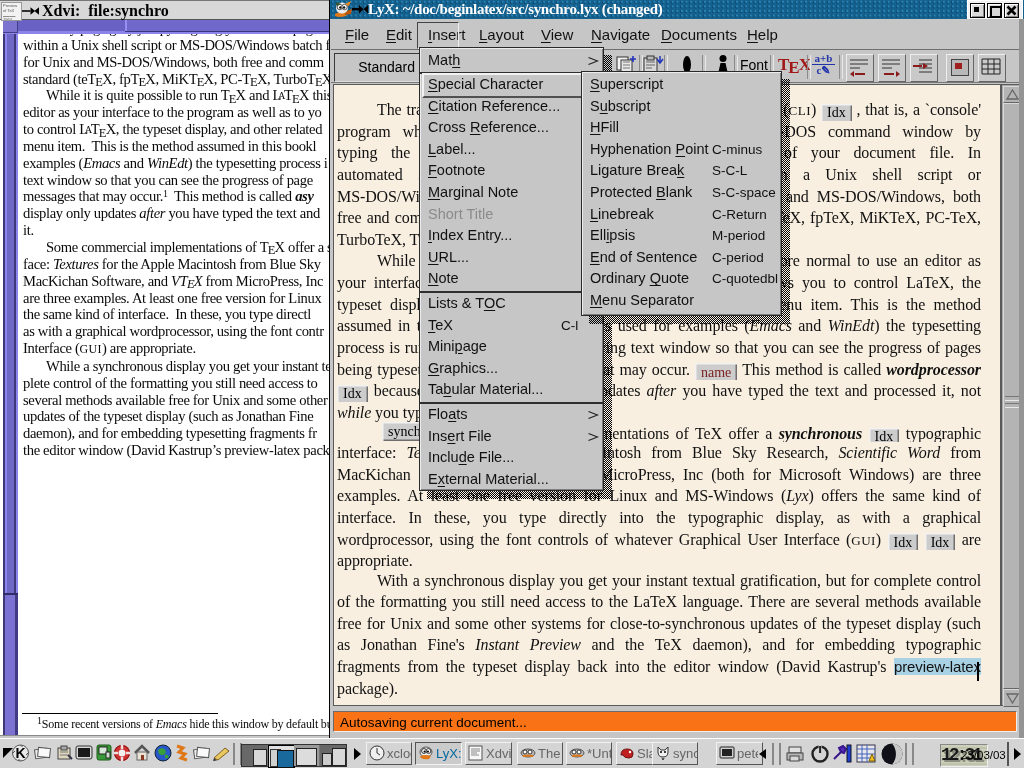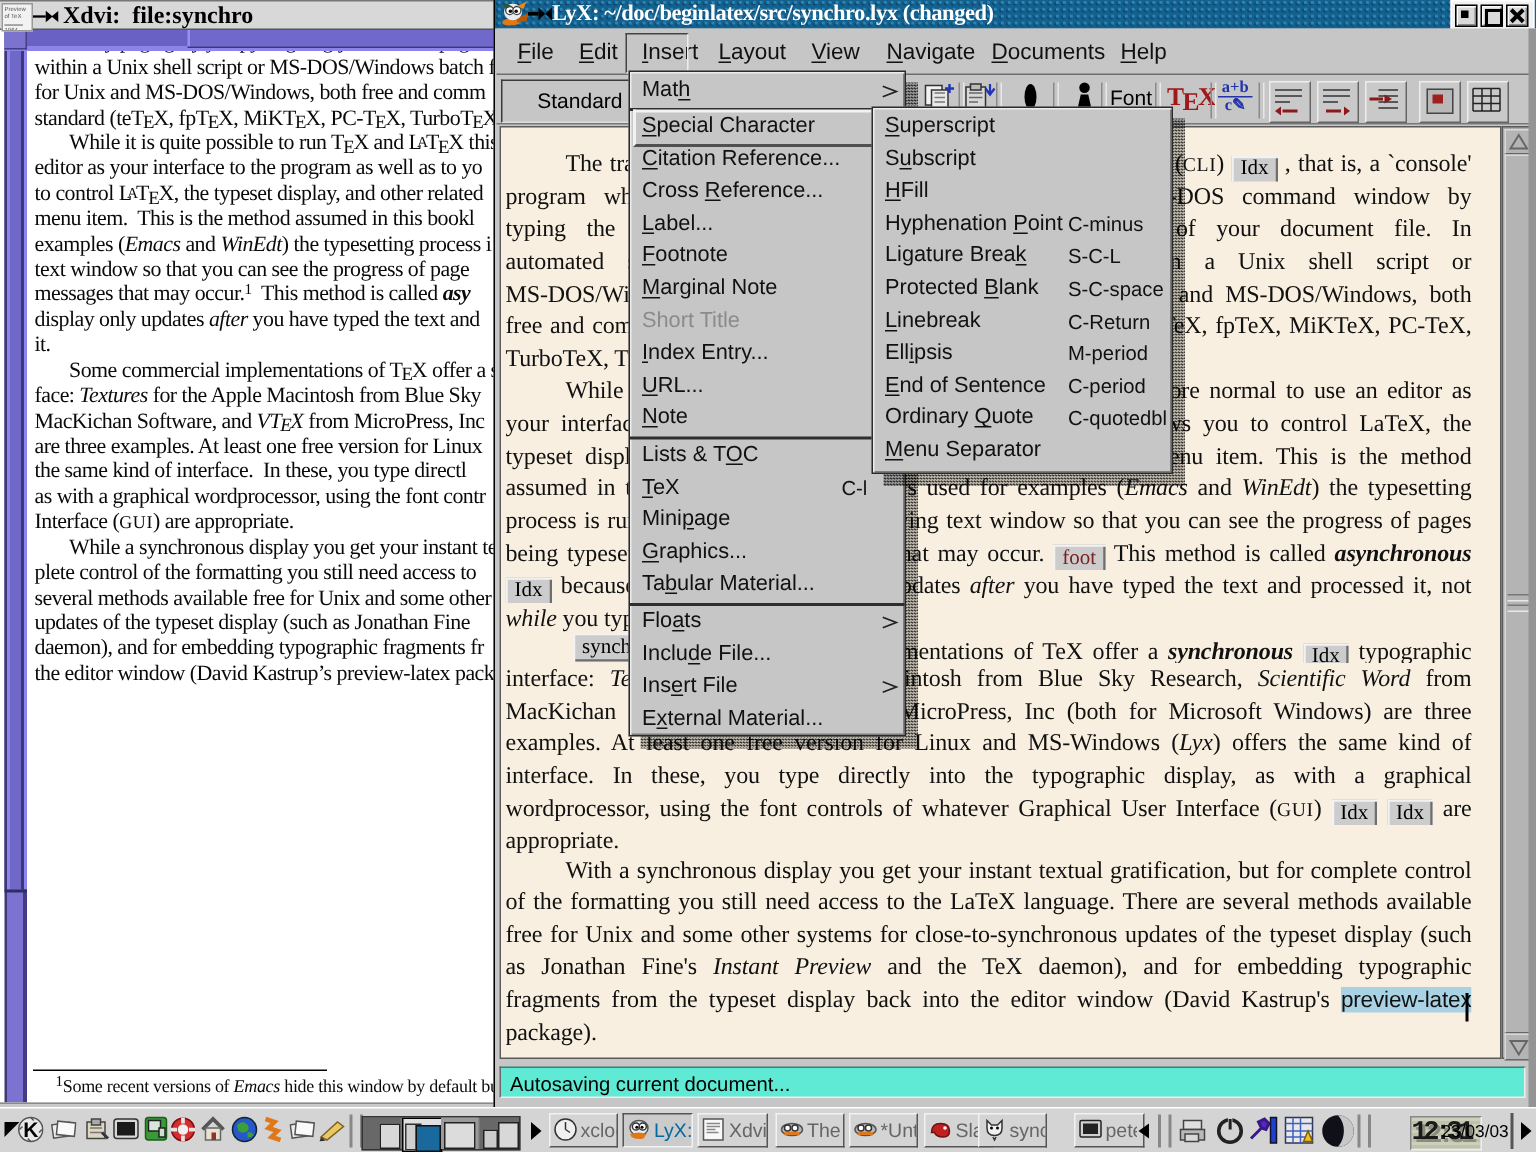--- a/index.html
+++ b/index.html
@@ -77,21 +77,21 @@
     padding:1.5px 6px 2.5px;box-shadow:inset 1.5px 1.5px 0 #f2f2f2, inset -1.5px -1.5px 0 #6e6e6e;letter-spacing:0;}
   .idx.red{color:#7c2020;}
   em.bi{font-weight:bold;font-style:italic;}
   .sel{background:#a9d2e4;font-family:"Liberation Sans",sans-serif;font-size:15px;}
 
   
   #lyxsb{left:671px;top:84px;width:21px;height:622px;background:#a9a9a9;border:1px solid #5a5a5a;box-sizing:border-box;}
   .sbbox{position:absolute;left:1px;width:17px;background:#b4b4b4;
     border:1px solid #d9d9d9;border-right-color:#666;border-bottom-color:#666;}
   
-  #status{left:3px;top:711px;width:684px;height:21px;background:#5eead4;
+  #status{left:3px;top:711px;width:684px;height:21px;background:#f97316;
     border:1px solid #6a6a6a;border-bottom-color:#eee;border-right-color:#eee;box-sizing:border-box;}
   #status span{position:absolute;left:6px;top:2.5px;font-size:13.5px;color:#000;}
 
   
   .shadow{position:absolute;background:repeating-conic-gradient(#000 0% 25%, transparent 0% 50%);background-size:2px 2px;}
   .menu{position:absolute;background:#c6c6c6;border:1px solid #2a2a2a;
     box-shadow:inset 1px 1px 0 #ececec, inset -1px -1px 0 #7d7d7d;box-sizing:border-box;}
   .menu .item{position:relative;height:21.6px;font-size:14.5px;color:#111;padding-left:8px;white-space:nowrap;}
   .menu .item span.lbl{position:absolute;left:8px;top:2px;}
   .menu .item span.key{position:absolute;top:3px;font-size:13.5px;}
@@ -133,21 +133,21 @@
       <div>face: <i>Textures</i> for the Apple Macintosh from Blue Sky</div>
       <div>MacKichan Software, and <i>VT<span class="E">E</span>X</i> from MicroPress, Inc</div>
       <div>are three examples. At least one free version for Linux</div>
       <div>the same kind of interface.&nbsp; In these, you type directl</div>
       <div>as with a graphical wordprocessor, using the font contr</div>
       <div>Interface (<span class="sc">GUI</span>) are appropriate.</div>
       <div class="in">While a synchronous display you get your instant te</div>
       <div>plete control of the formatting you still need access to</div>
       <div>several methods available free for Unix and some other s</div>
       <div>updates of the typeset display (such as Jonathan Fine</div>
-      <div>daemon), and for embedding typographic fragments fr</div>
+      <div>daemon), and for embedding typesetting fragments fr</div>
       <div>the editor window (David Kastrup’s preview-latex pack</div>
     </div>
       </div>
     <div class="abs vscroll"></div>
     <div class="abs vthumb"></div>
     <div class="abs hscroll"></div>
     <div class="abs hthumb"></div>
     <div class="abs corner"></div>
     <div class="abs" style="left:0;top:735px;width:332px;height:4px;background:#c9c9c9;border-top:1px solid #8a8a8a;box-sizing:border-box"></div>
     <div class="abs" id="footrule"></div>
@@ -293,21 +293,21 @@
         <div class="l">MS-DOS/Windows batch file. The popular distributions for Unix and MS-DOS/Windows, both</div>
         <div class="l">free and commercial, all implement TeX following this standard (teTeX, fpTeX, MiKTeX, PC-TeX,</div>
         <div class="l last">TurboTeX, TrueTeX, etc.).</div>
       </div>
       <div class="para" style="top:165.4px">
         <div class="l in">While it is possible to run TeX and LaTeX this way, it is more normal to use an editor as</div>
         <div class="l">your interface to the program as well as to your text, as it allows you to control LaTeX, the</div>
         <div class="l">typeset display, and other related programs, from a button or menu item. This is the method</div>
         <div class="l">assumed in this book. In both the editors used for examples (<i>Emacs</i> and <i>WinEdt</i>) the typesetting</div>
         <div class="l">process is run from inside the accompanying text window so that you can see the progress of pages</div>
-        <div class="l">being typeset, plus any error messages that may occur. <span class="idx red">foot</span> This method is called <em class="bi">asynchronous</em></div>
+        <div class="l">being typeset, plus any error messages that may occur. <span class="idx red">name</span> This method is called <em class="bi">wordprocessor</em></div>
         <div class="l"><span class="idx">Idx</span> because the typeset display only updates <i>after</i> you have typed the text and processed it, not</div>
         <div class="l last"><i>while</i> you type it.</div>
       </div>
       <div class="para" style="top:335.3px">
         <div class="l" style="text-indent:45px"><span class="idx" style="width:40px;overflow:hidden;white-space:nowrap">synchro</span> Some commercial implementations of TeX offer a <em class="bi">synchronous</em> <span class="idx">Idx</span> typographic</div>
         <div class="l">interface: <i>Textures</i> for the Apple Macintosh from Blue Sky Research, <i>Scientific Word</i> from</div>
         <div class="l">MacKichan Software, and <i>VTeX</i> from MicroPress, Inc (both for Microsoft Windows) are three</div>
         <div class="l">examples. At least one free version for Linux and MS-Windows (<i>Lyx</i>) offers the same kind of</div>
         <div class="l">interface. In these, you type directly into the typographic display, as with a graphical</div>
         <div class="l">wordprocessor, using the font controls of whatever Graphical User Interface (<span class="sc">GUI</span>) <span class="idx">Idx</span> <span class="idx">Idx</span> are</div>
@@ -414,29 +414,29 @@
         </div>
       <div class="item">
           <span class="lbl">Flo<u>a</u>ts</span>
           <span class="arrow" style="left:167px;top:6px">
             <svg width="12" height="10">
               <path d="M1.5 1.5 L10.5 5 L1.5 8.5" fill="none" stroke="#222" stroke-width="1.2"></path>
             </svg>
           </span>
         </div>
       <div class="item">
-          <span class="lbl">Inclu<u>d</u>e File...</span>
-        </div>
-      <div class="item">
           <span class="lbl">Ins<u>e</u>rt File</span>
           <span class="arrow" style="left:167px;top:6px">
             <svg width="12" height="10">
               <path d="M1.5 1.5 L10.5 5 L1.5 8.5" fill="none" stroke="#222" stroke-width="1.2"></path>
             </svg>
           </span>
+        </div>
+      <div class="item">
+          <span class="lbl">Inclu<u>d</u>e File...</span>
         </div>
       <div class="item">
           <span class="lbl">E<u>x</u>ternal Material...</span>
         </div>
     </div>
     <div class="shadow" style="left:589px;top:79px;width:201px;height:245px"></div>
     <div class="menu" style="left:581px;top:71px;width:201px;height:245px;padding-top:2px">
       <div class="item">
           <span class="lbl"><u>S</u>uperscript</span>
         </div>

